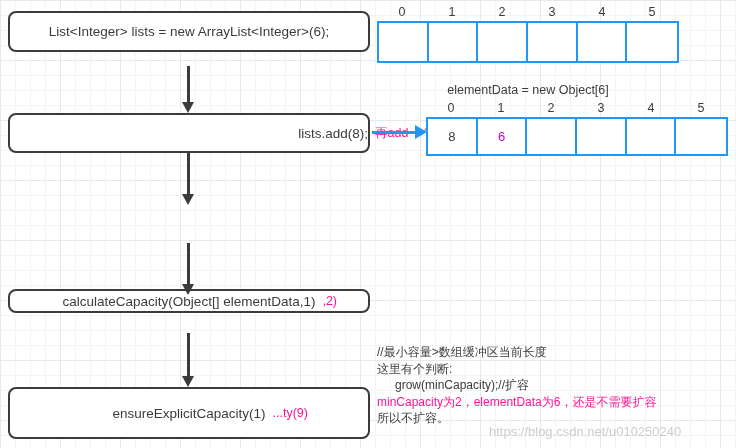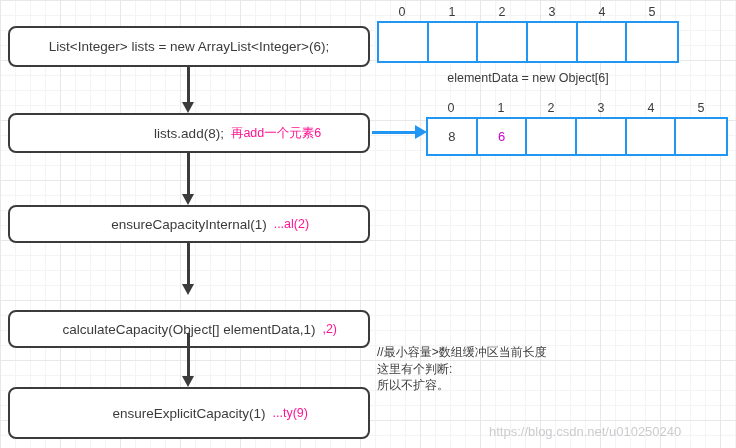--- a/index.html
+++ b/index.html
@@ -22,24 +22,24 @@
     position:absolute; left:8px; width:362px; height:40px;
     background:#ffffff; border:2px solid #3b3b3b; border-radius:8px;
     display:flex; align-items:center; justify-content:center;
     font-size:13.5px; color:#3b3b3b; white-space:nowrap;
   }
   .fbox .center-wrap { position:relative; }
   .fbox .annot {
     position:absolute; left:100%; top:50%; transform:translateY(-50%);
     margin-left:7px; color:#ff1493; font-size:12.5px; white-space:nowrap;
   }
-  #box1 { top:26px; height:41px; }
-  #box2 { top:113px; }
+  #box1 { top:11px; height:41px; }
+  #box2 { top:113px;justify-content:flex-end; }
   #box3 { top:205px; height:38px; }
-  #box4 { top:310px; height:38px; }
+  #box4 { top:289px; height:24px; }
   #box5 { top:387px; height:52px; }
 
   
   .varrow { position:absolute; left:187px; width:2.5px; background:#3b3b3b; }
   .vhead {
     position:absolute; left:182px; width:0; height:0;
     border-left:6.5px solid transparent; border-right:6.5px solid transparent;
     border-top:11px solid #3b3b3b;
   }
   #va1 { top:66px;  height:37px; } #vh1 { top:102px; }
@@ -62,21 +62,21 @@
     width:50px; text-align:center; font-size:12.5px; color:#3b3b3b; line-height:18px;
   }
   .cell-row { display:flex; border:2px solid #2196f3; background:#ffffff; width:302px; }
   .cell-row .cell {
     width:50px; border-right:2px solid #2196f3;
     display:flex; align-items:center; justify-content:center;
     font-size:13px; color:#3b3b3b; background:#ffffff;
   }
   .cell-row .cell:last-child { border-right:none; }
   .cell.magenta { color:#cc00cc; }
-  .arr-caption { text-align:center; width:302px; font-size:12.5px; color:#3b3b3b; margin-top:8px; }
+  .arr-caption { text-align:center; width:302px; font-size:12.5px; color:#3b3b3b; margin-top:20px; }
 
   #array-top { left:377px; top:3px; }
   #array-top .cell-row .cell { height:38px; }
   #array-mid { left:426px; top:99px; }
   #array-mid .cell-row .cell { height:35px; }
 
   
   .note { position:absolute; left:377px; top:344px; width:356px; font-size:12px; color:#3b3b3b; }
   .note div { line-height:16.6px; white-space:nowrap; }
   .note .indent { padding-left:18px; }
@@ -96,26 +96,20 @@
   <div class="fbox" id="box1">
     <div class="center-wrap">
       <span>List&lt;Integer&gt; lists = new ArrayList&lt;Integer&gt;(6);</span>
       <span class="annot"></span>
     </div>
   </div>
   <div class="fbox" id="box2">
     <div class="center-wrap">
       <span>lists.add(8);</span>
       <span class="annot">再add一个元素6</span>
-    </div>
-  </div>
-  <div class="fbox" id="box3">
-    <div class="center-wrap">
-      <span>ensureCapacityInternal(1)</span>
-      <span class="annot">...al(2)</span>
     </div>
   </div>
   <div class="fbox" id="box4">
     <div class="center-wrap">
       <span>calculateCapacity(Object[] elementData,1)</span>
       <span class="annot">,2)</span>
     </div>
   </div>
   <div class="fbox" id="box5">
     <div class="center-wrap">
@@ -171,18 +165,20 @@
       <div class="cell"></div>
       <div class="cell"></div>
       <div class="cell"></div>
       <div class="cell"></div>
     </div>
   </div>
 
   <div class="note">
     <div>//最小容量&gt;数组缓冲区当前长度</div>
     <div>这里有个判断:</div>
+    <div class="indent">grow(minCapacity);//扩容</div>
+    <div class="magenta">minCapacity为2，elementData为6，还是不需要扩容</div>
     <div>所以不扩容。</div>
   </div>
 
   <div class="watermark">https://blog.csdn.net/u010250240</div>
 
 </div>
 
 </body></html>

